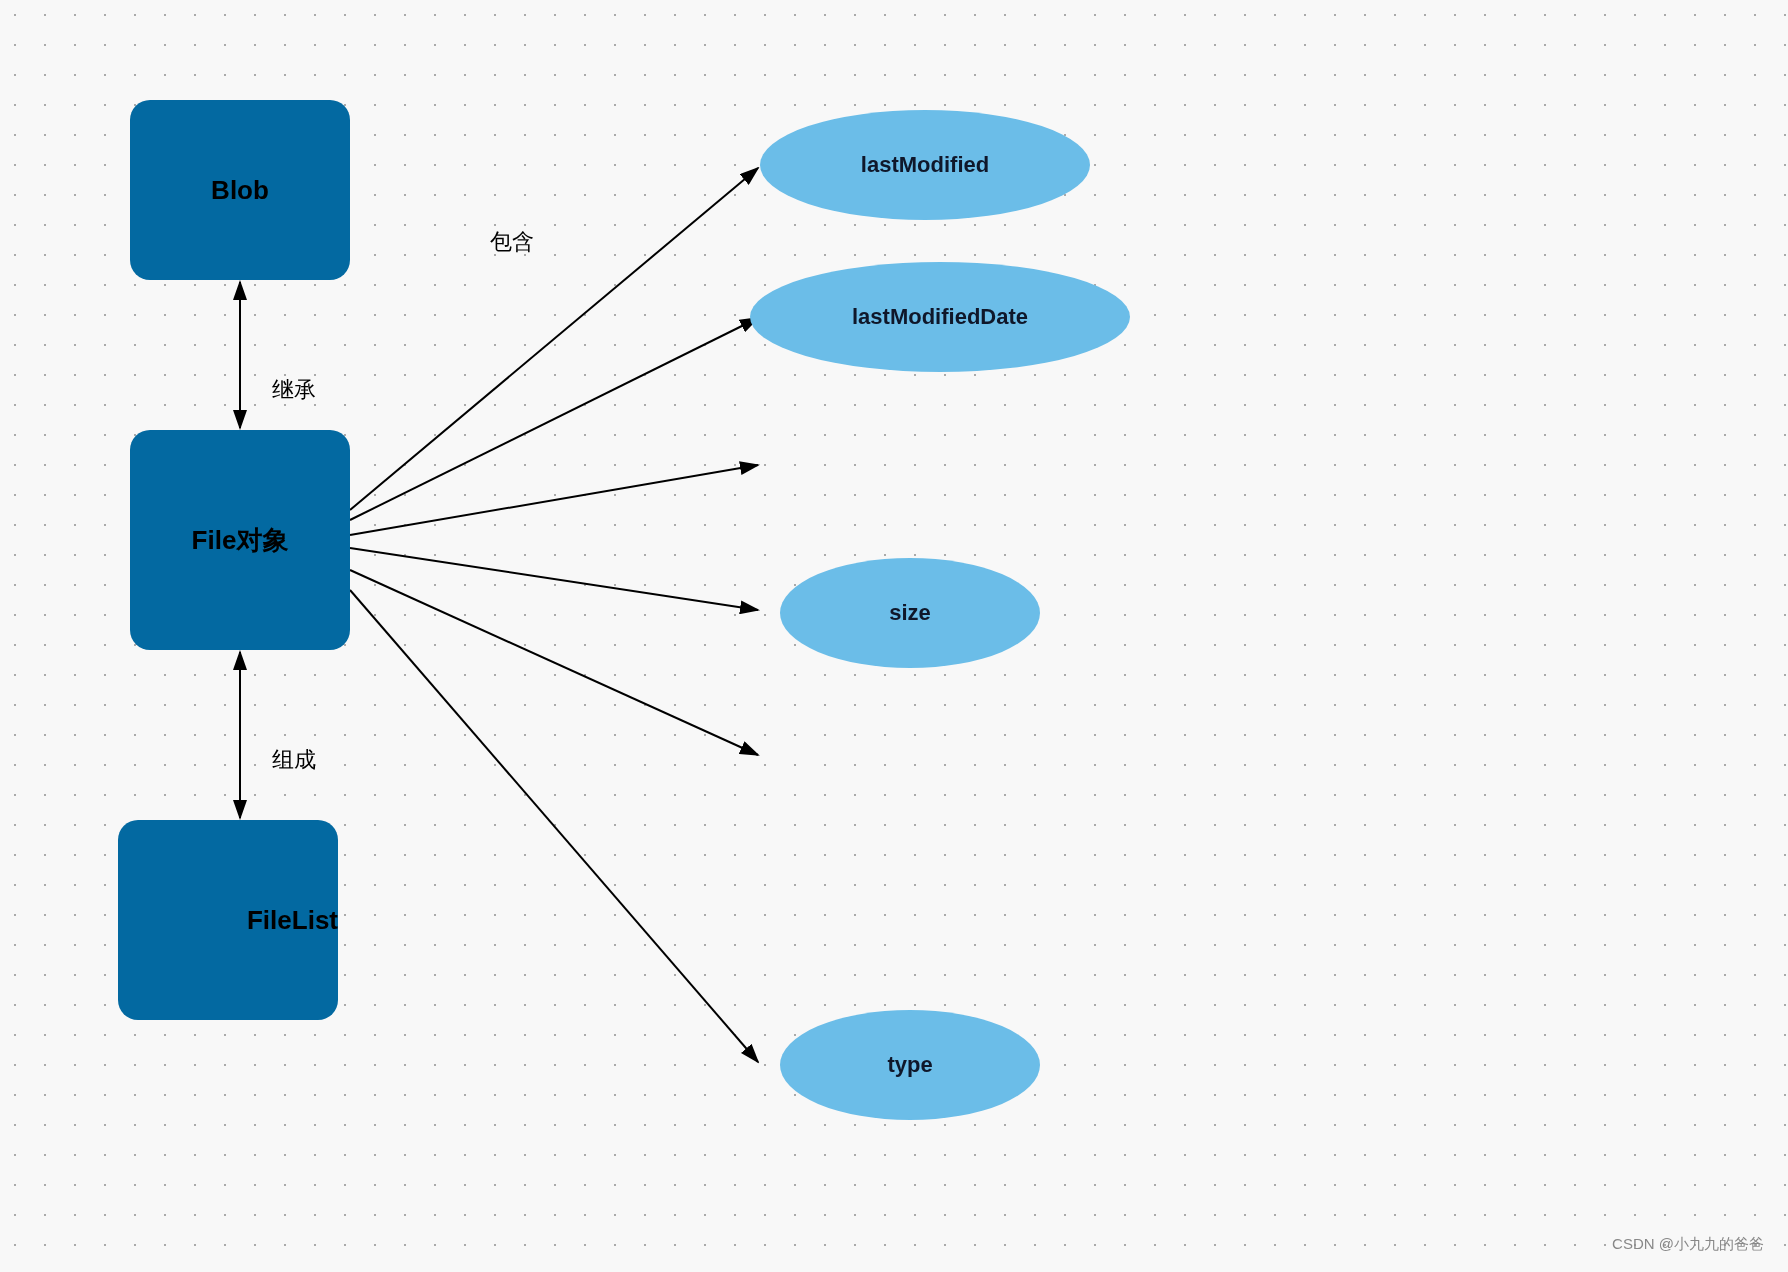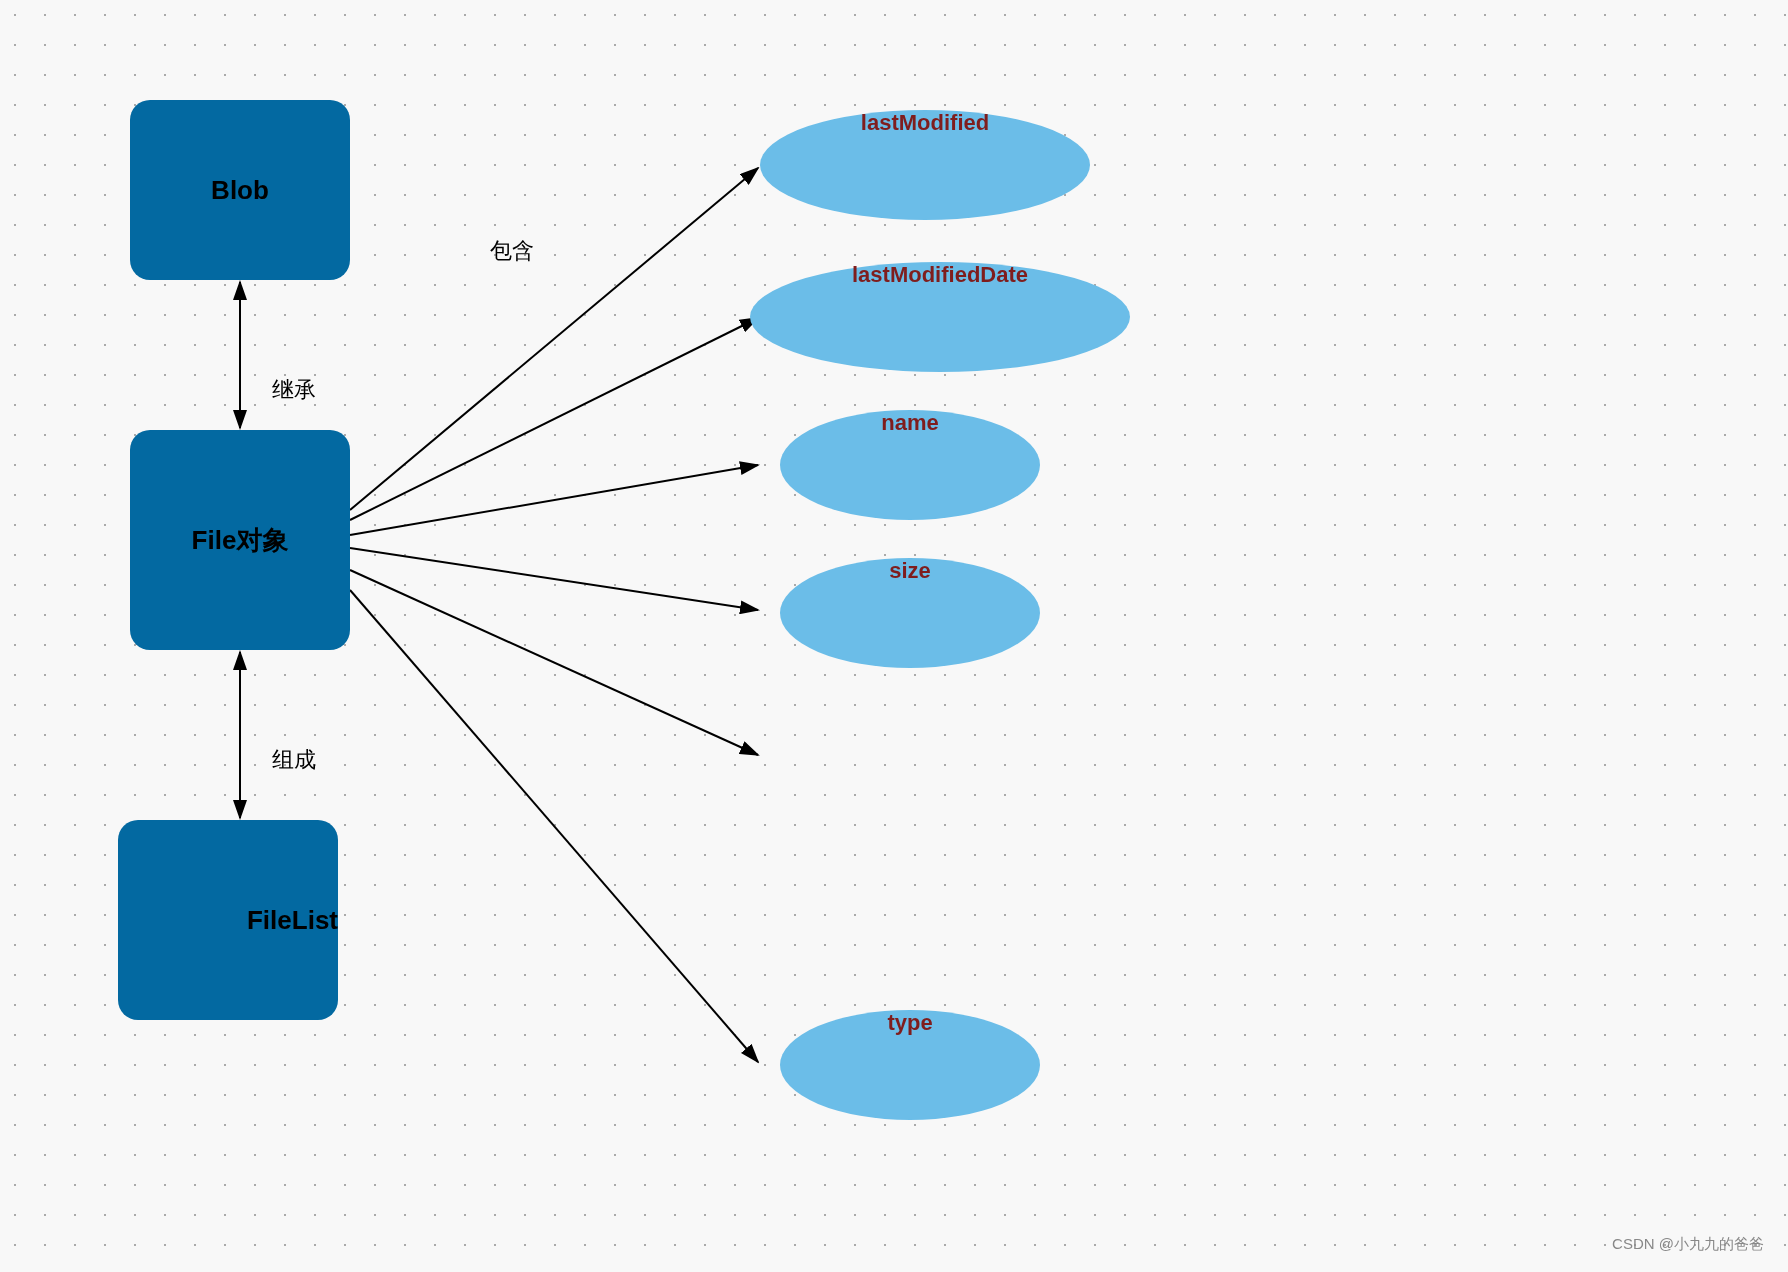--- a/index.html
+++ b/index.html
@@ -42,24 +42,25 @@
       font-size: 26px;
       color: #000;
     }
 
     
     .node-ellipse {
       position: absolute;
       background-color: #6bbde8;
       border-radius: 50%;
       display: flex;
+      align-items: center;
       justify-content: center;
       font-weight: bold;
       font-size: 22px;
-      color: #7f1d1d;
+      color: #0f172a;
     }
 
     
     .label {
       position: absolute;
       font-size: 22px;
       color: #000;
       font-weight: normal;
     }
 
@@ -127,34 +128,31 @@
   </div>
 
   <div class="node-ellipse" style="left:760px; top:110px; width:330px; height:110px;">
     <span>lastModified</span>
   </div>
 
   <div class="node-ellipse" style="left:750px; top:262px; width:380px; height:110px;">
     <span>lastModifiedDate</span>
   </div>
 
-  <div class="node-ellipse" style="left:780px; top:410px; width:260px; height:110px;">
-    <span>name</span>
-  </div>
 
   <div class="node-ellipse" style="left:780px; top:558px; width:260px; height:110px;">
     <span>size</span>
   </div>
 
 
   <div class="node-ellipse" style="left:780px; top:1010px; width:260px; height:110px;">
     <span>type</span>
   </div>
 
   <div class="label" style="left:272px; top:375px;">继承</div>
 
-  <div class="label" style="left:490px; top:236px;">包含</div>
+  <div class="label" style="left:490px; top:227px;">包含</div>
 
   <div class="label" style="left:272px; top:745px;">组成</div>
 
   <div class="watermark">CSDN @小九九的爸爸</div>
 
 </div>
 
 </body></html>

